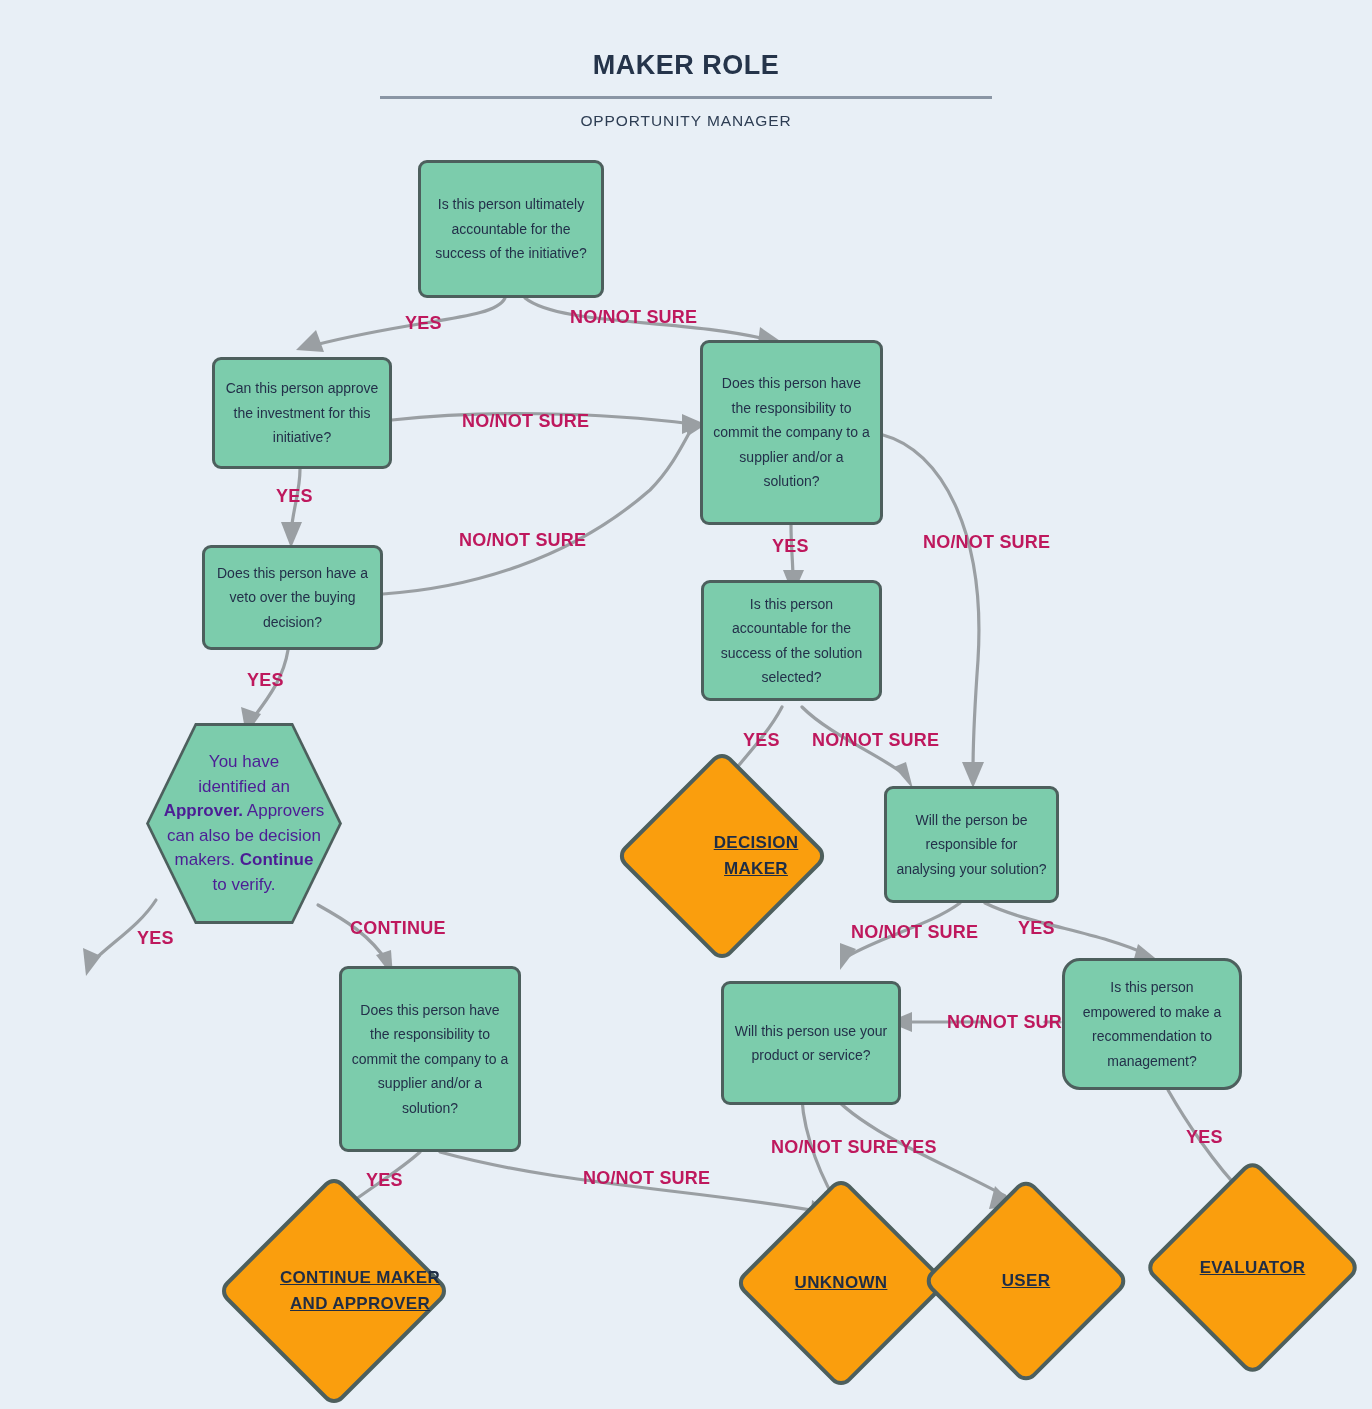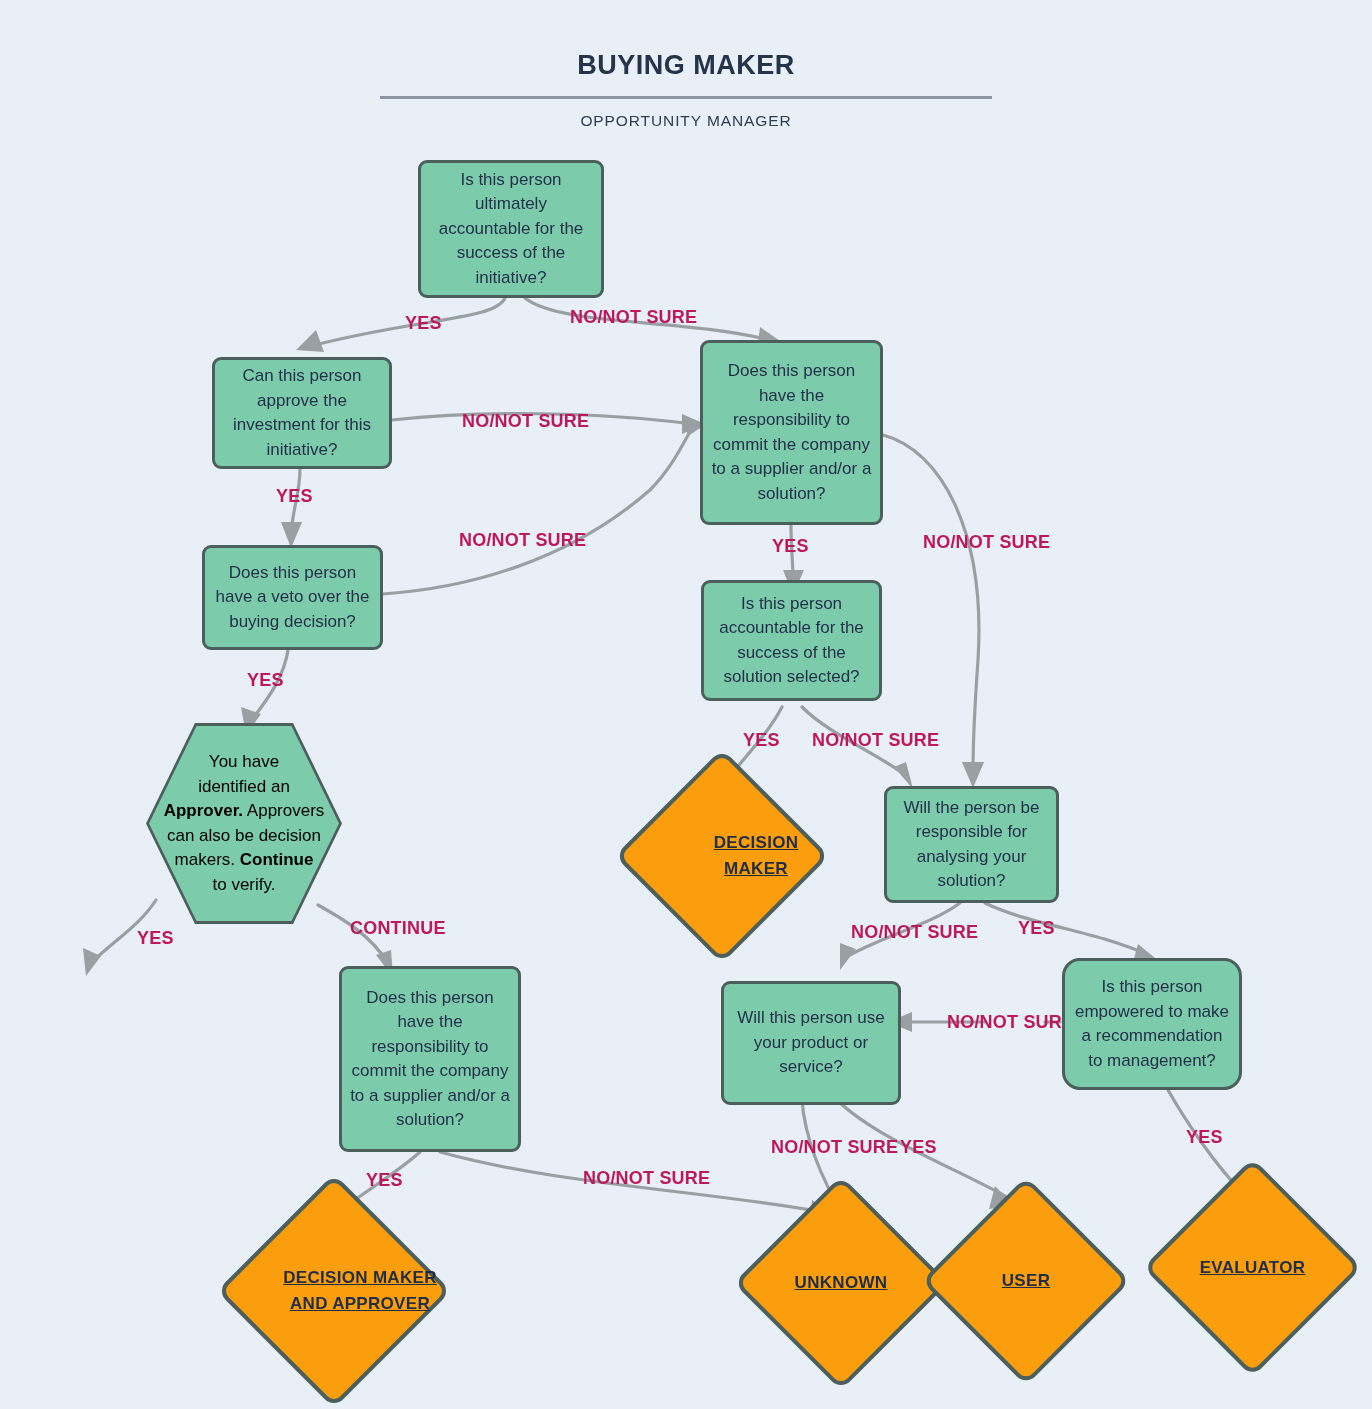--- a/index.html
+++ b/index.html
@@ -29,29 +29,29 @@
   
   svg.edges{position:absolute;left:0;top:0;width:1372px;height:1409px;overflow:visible;}
   svg.edges path{fill:none;stroke:#9a9fa3;stroke-width:3.2;stroke-linecap:round;}
   svg.edges polygon.head{fill:#9a9fa3;}
 
   
   .node{position:absolute;box-sizing:border-box;}
 
   .proc{
     background:#7cccac;border:3px solid #4d5f5d;border-radius:9px;
-    color:#23304a;font-size:17px;line-height:24.5px;
+    color:#23304a;font-size:14px;line-height:24.5px;
     display:flex;align-items:center;justify-content:center;
     text-align:center;padding:6px 8px;
   }
 
   .hex{
     width:190px;height:195px;
     background:#7cccac;
-    color:#000000;font-size:17px;line-height:24.5px;text-align:center;
+    color:#4c1d95;font-size:17px;line-height:24.5px;text-align:center;
     display:flex;align-items:center;justify-content:center;
     padding:0 4px;box-sizing:border-box;
     clip-path:polygon(25% 0%,75% 0%,100% 50%,75% 100%,25% 100%,0% 50%);
   }
   .hexwrap{
     background:#4d5f5d;
     clip-path:polygon(25% 0%,75% 0%,100% 50%,75% 100%,25% 100%,0% 50%);
     padding:3px;box-sizing:content-box;
     display:inline-block;
   }
@@ -76,21 +76,21 @@
     position:absolute;font-size:18px;font-weight:bold;color:#be185d;
     letter-spacing:.2px;white-space:nowrap;
   }
 </style>
 </head>
 <body>
 
 <div id="stage">
 
   <div class="header">
-    <div class="title">BUYING MAKER</div>
+    <div class="title">MAKER ROLE</div>
     <div class="rule"></div>
     <div class="subtitle">OPPORTUNITY MANAGER</div>
   </div>
 
   <svg class="edges" viewBox="0 0 1372 1409">
 
     <path d="M505,298 C 495,320 420,318 315,345"></path>
     <polygon class="head" points="316,330 296,350 324,352"></polygon>
 
     <path d="M525,298 C 560,326 680,318 770,340"></path>
@@ -206,21 +206,21 @@
   </div>
 
 
   <div class="node dia" style="left:646px;top:780px;width:152px;height:152px;">
     <div class="sq"></div>
     <div class="lbl" style="padding:0 34px;">DECISION MAKER</div>
   </div>
 
   <div class="node dia" style="left:251px;top:1208px;width:166px;height:166px;">
     <div class="sq"></div>
-    <div class="lbl" style="padding:0 26px;">DECISION MAKER AND APPROVER</div>
+    <div class="lbl" style="padding:0 26px;">CONTINUE MAKER AND APPROVER</div>
   </div>
 
   <div class="node dia" style="left:765px;top:1207px;width:152px;height:152px;">
     <div class="sq"></div>
     <div class="lbl">UNKNOWN</div>
   </div>
 
   <div class="node dia" style="left:952px;top:1207px;width:148px;height:148px;">
     <div class="sq"></div>
     <div class="lbl">USER</div>

